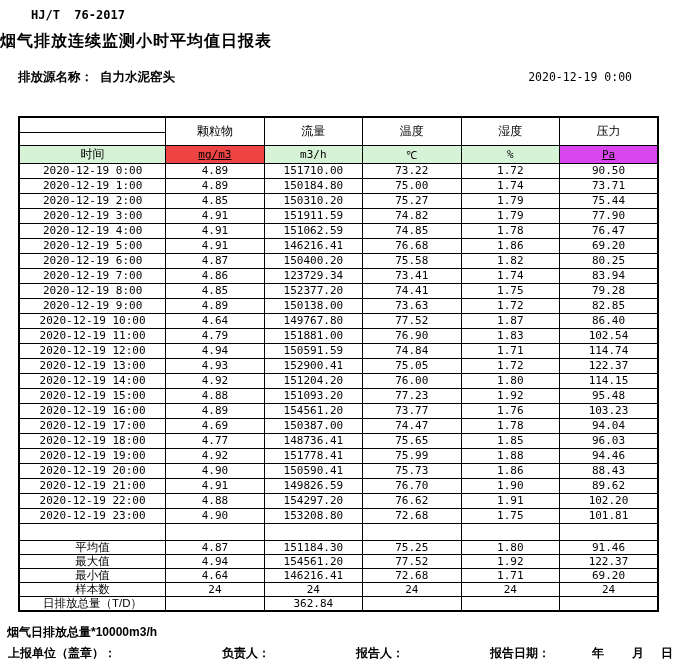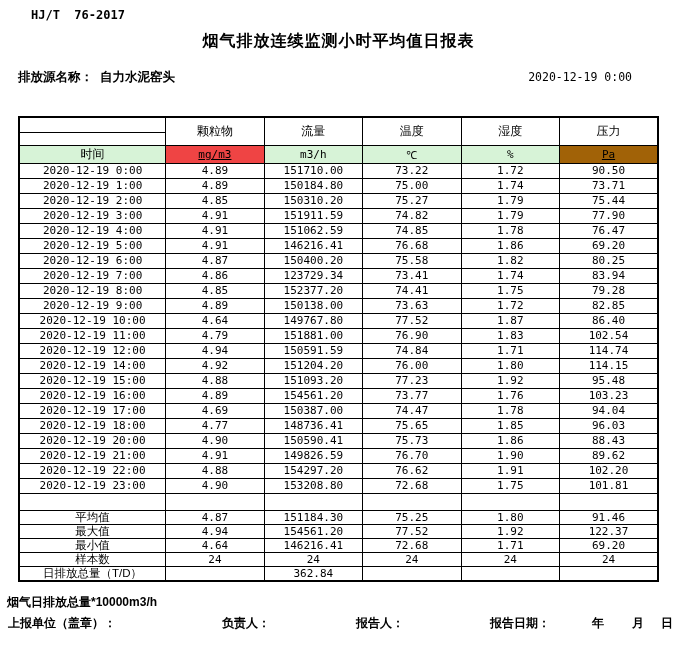--- a/index.html
+++ b/index.html
@@ -7,21 +7,21 @@
     width:677px;height:659px;background:#ffffff;color:#000;
     font-family:"Liberation Sans",sans-serif;
     position:relative;overflow:hidden;
   }
   .mono{font-family:"DejaVu Sans Mono",monospace;}
   .std-code{
     margin:8px 0 0 31px;font-size:12px;font-weight:bold;white-space:pre;
     font-family:"DejaVu Sans Mono",monospace;
   }
   .report-title{
-    margin-top:9px;text-align:center;font-size:16px;font-weight:bold;letter-spacing:1px;
+    margin-top:9px;font-size:16px;font-weight:bold;letter-spacing:1px;
   }
   .source-row{
     display:flex;justify-content:space-between;align-items:baseline;
     margin:17px 45px 0 18px;
     gap:40px;
   }
   .source-left{font-size:12.5px;font-weight:bold;white-space:pre;}
   .header-datetime{font-size:11.5px;font-family:"DejaVu Sans Mono",monospace;}
 
   table.report{
@@ -88,21 +88,21 @@
       <th>温度</th>
       <th>湿度</th>
       <th>压力</th>
     </tr>
     <tr class="unit-row">
       <td class="time-label" style="background: rgb(215, 243, 215);">时间</td>
       <td class="mono" style="background: #ef4444; text-decoration: underline;">mg/m3</td>
       <td class="mono" style="background: rgb(215, 243, 215);">m3/h</td>
       <td class="mono" style="background: rgb(215, 243, 215);">℃</td>
       <td class="mono" style="background: rgb(215, 243, 215);">%</td>
-      <td class="mono" style="background: #a16207; text-decoration: underline;">Pa</td>
+      <td class="mono" style="background: #d946ef; text-decoration: underline;">Pa</td>
     </tr>
   </thead>
   <tbody class="data-rows">
       <tr>
         <td>2020-12-19 0:00</td>
         <td>4.89</td>
         <td>151710.00</td>
         <td>73.22</td>
         <td>1.72</td>
         <td>90.50</td>
@@ -197,20 +197,28 @@
       </tr>
       <tr>
         <td>2020-12-19 12:00</td>
         <td>4.94</td>
         <td>150591.59</td>
         <td>74.84</td>
         <td>1.71</td>
         <td>114.74</td>
       </tr>
       <tr>
+        <td>2020-12-19 13:00</td>
+        <td>4.93</td>
+        <td>152900.41</td>
+        <td>75.05</td>
+        <td>1.72</td>
+        <td>122.37</td>
+      </tr>
+      <tr>
         <td>2020-12-19 14:00</td>
         <td>4.92</td>
         <td>151204.20</td>
         <td>76.00</td>
         <td>1.80</td>
         <td>114.15</td>
       </tr>
       <tr>
         <td>2020-12-19 15:00</td>
         <td>4.88</td>
@@ -235,20 +243,28 @@
         <td>1.78</td>
         <td>94.04</td>
       </tr>
       <tr>
         <td>2020-12-19 18:00</td>
         <td>4.77</td>
         <td>148736.41</td>
         <td>75.65</td>
         <td>1.85</td>
         <td>96.03</td>
+      </tr>
+      <tr>
+        <td>2020-12-19 19:00</td>
+        <td>4.92</td>
+        <td>151778.41</td>
+        <td>75.99</td>
+        <td>1.88</td>
+        <td>94.46</td>
       </tr>
       <tr>
         <td>2020-12-19 20:00</td>
         <td>4.90</td>
         <td>150590.41</td>
         <td>75.73</td>
         <td>1.86</td>
         <td>88.43</td>
       </tr>
       <tr>

